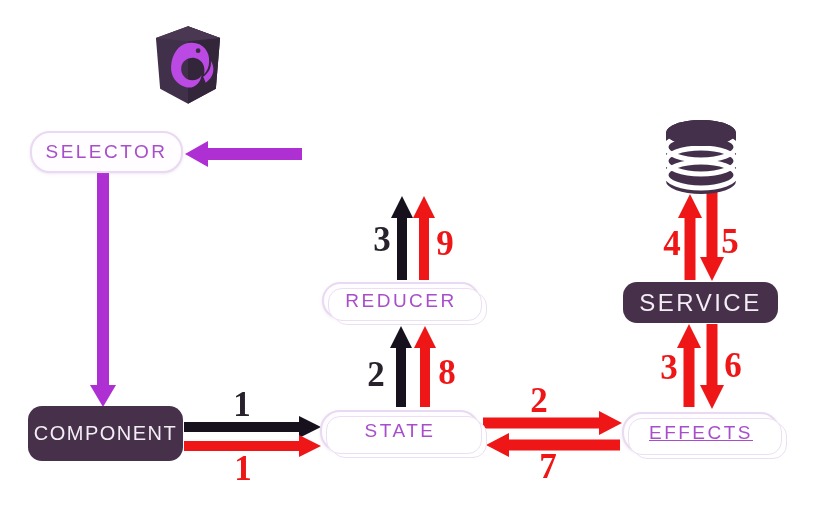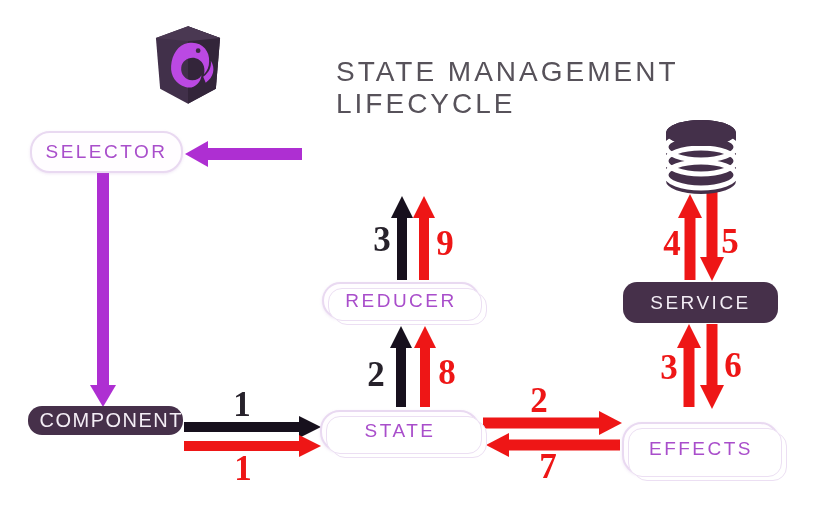--- a/index.html
+++ b/index.html
@@ -54,21 +54,20 @@
 <div class="stage">
 
   <svg class="logo" viewBox="0 0 90 96">
     <polygon points="45,2 83,16 78,76 45,94 12,76 7,16" fill="#41304a"></polygon>
     <polygon points="45,2 83,16 78,76 45,94" fill="#33253a"></polygon>
     <polygon points="45,2 83,16 45,20 7,16" fill="#4a3852"></polygon>
     <path d="M45,22 C61,19 71,31 70,44 C70,50 68,55 64,59 C66,50 62,42 54,40 C46,38 38,43 37,51 C36,59 42,66 50,66 C55,66 59,64 61,60 C60,70 51,77 42,74 C31,71 24,61 25,49 C26,36 33,24 45,22 Z" fill="#bb49e3"></path>
     <path d="M63,62 C70,57 73,50 72,43 C78,52 75,63 66,69 Z" fill="#bb49e3"></path>
     <circle cx="57" cy="31" r="2.8" fill="#3a2a40"></circle>
   </svg>
-  <span class="doc-title">STATE MANAGEMENT LIFECYCLE</span>
 
   <svg class="arrows" width="838" height="531" viewBox="0 0 838 531">
 
     <g>
       <line x1="302" y1="154" x2="207" y2="154" stroke="#ae2fd2" stroke-width="12"></line>
       <polygon points="208,141 208,167 185,154" fill="#ae2fd2"></polygon>
     </g>
 
     <g>
       <line x1="103" y1="172" x2="103" y2="386" stroke="#ae2fd2" stroke-width="12"></line>
@@ -147,33 +146,33 @@
     <ellipse cx="38" cy="43" rx="35" ry="13" fill="none" stroke="#ffffff" stroke-width="5"></ellipse>
     <ellipse cx="38" cy="57" rx="35" ry="13" fill="none" stroke="#ffffff" stroke-width="5"></ellipse>
     <path d="M3,15 A35,13 0 0 1 73,15 A35,13 0 0 1 3,15 Z" fill="#44304a"></path>
     <ellipse cx="38" cy="15" rx="35" ry="13" fill="#44304a"></ellipse>
   </svg>
 
   <div class="node light stack" style="left:322px; top:282px; width:158px; height:37px;">
     <span>REDUCER</span>
   </div>
 
-  <div class="node dark" style="left:623px; top:282px; width:155px; height:41px; font-size:19px;">
+  <div class="node dark" style="left:623px; top:282px; width:155px; height:41px; font-size:24px;">
     <span>SERVICE</span>
   </div>
 
-  <div class="node dark" style="left:28px; top:406px; width:155px; height:29px; letter-spacing:1.5px;justify-content:flex-end;">
+  <div class="node dark" style="left:28px; top:406px; width:155px; height:55px; letter-spacing:1.5px;">
     <span>COMPONENT</span>
   </div>
 
   <div class="node light stack" style="left:320px; top:410px; width:160px; height:42px;">
     <span>STATE</span>
   </div>
 
-  <div class="node light stack" style="left:622px; top:422px; width:158px; height:53px;">
+  <div class="node light stack" style="left:622px; top:412px; width:158px; height:41px;text-decoration:underline;">
     <span>EFFECTS</span>
   </div>
 
   <span class="num black" style="left:242px; top:404px;">1</span>
   <span class="num red" style="left:243px; top:468px;">1</span>
   <span class="num black" style="left:376px; top:374px;">2</span>
   <span class="num red" style="left:447px; top:372px;">8</span>
   <span class="num black" style="left:382px; top:239px;">3</span>
   <span class="num red" style="left:445px; top:243px;">9</span>
   <span class="num red" style="left:539px; top:400px;">2</span>

